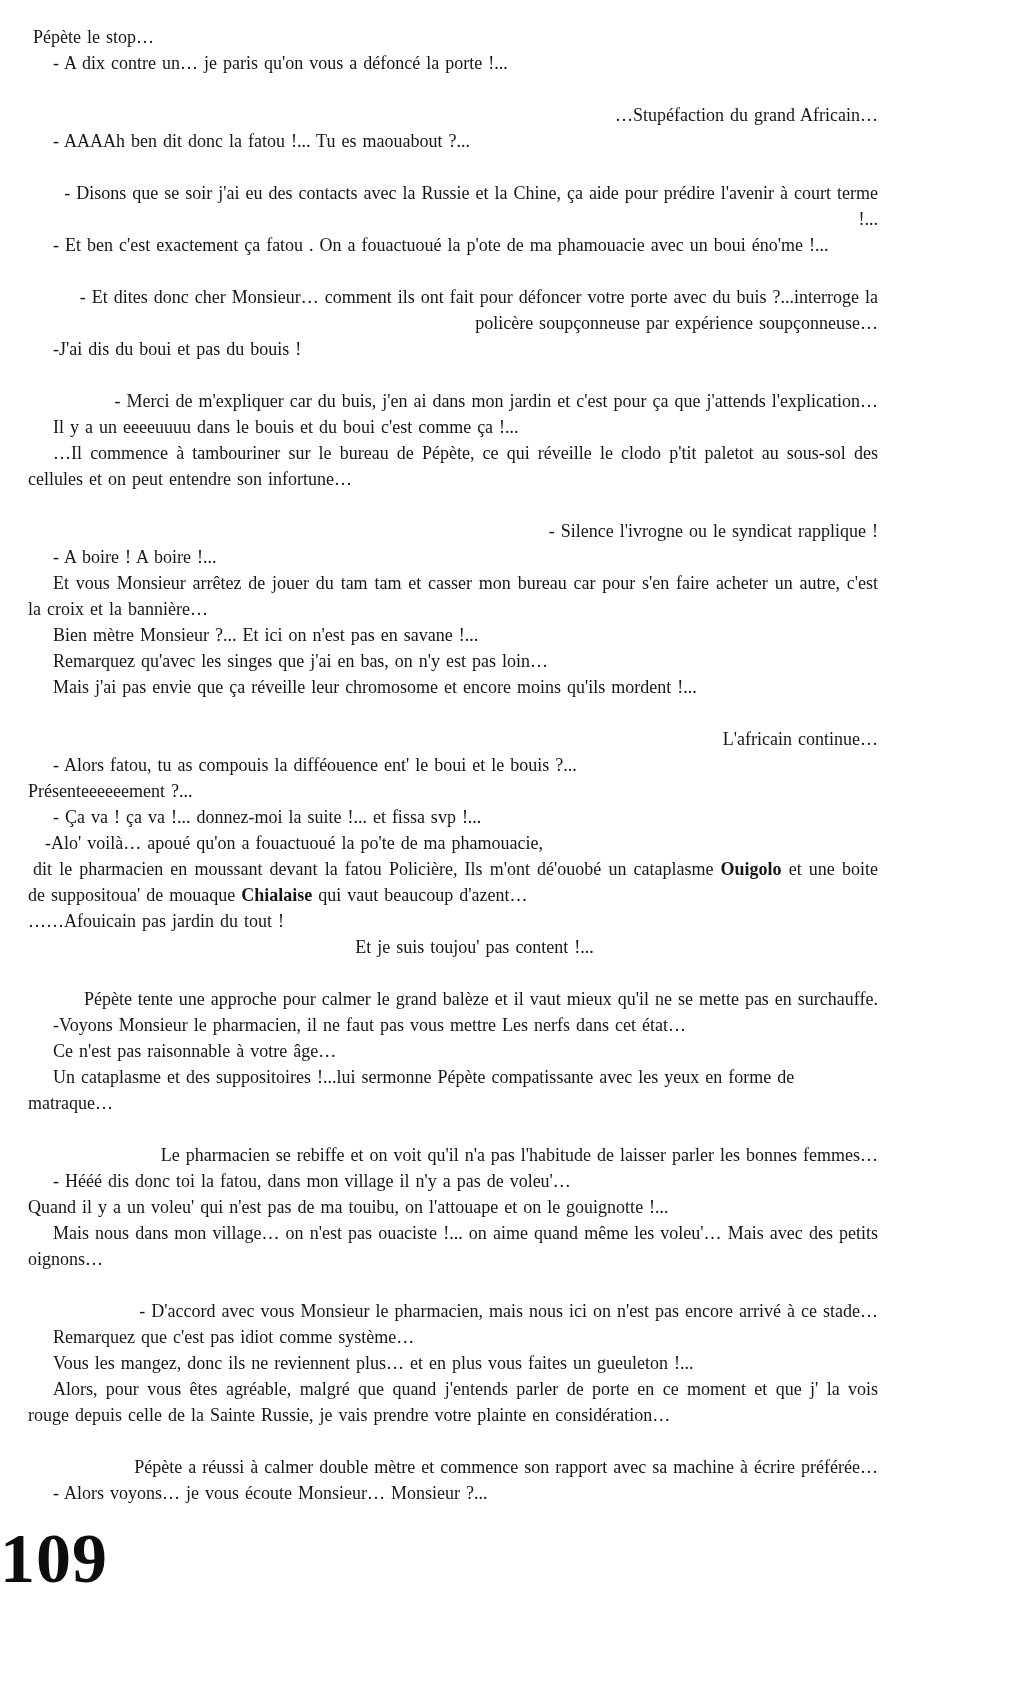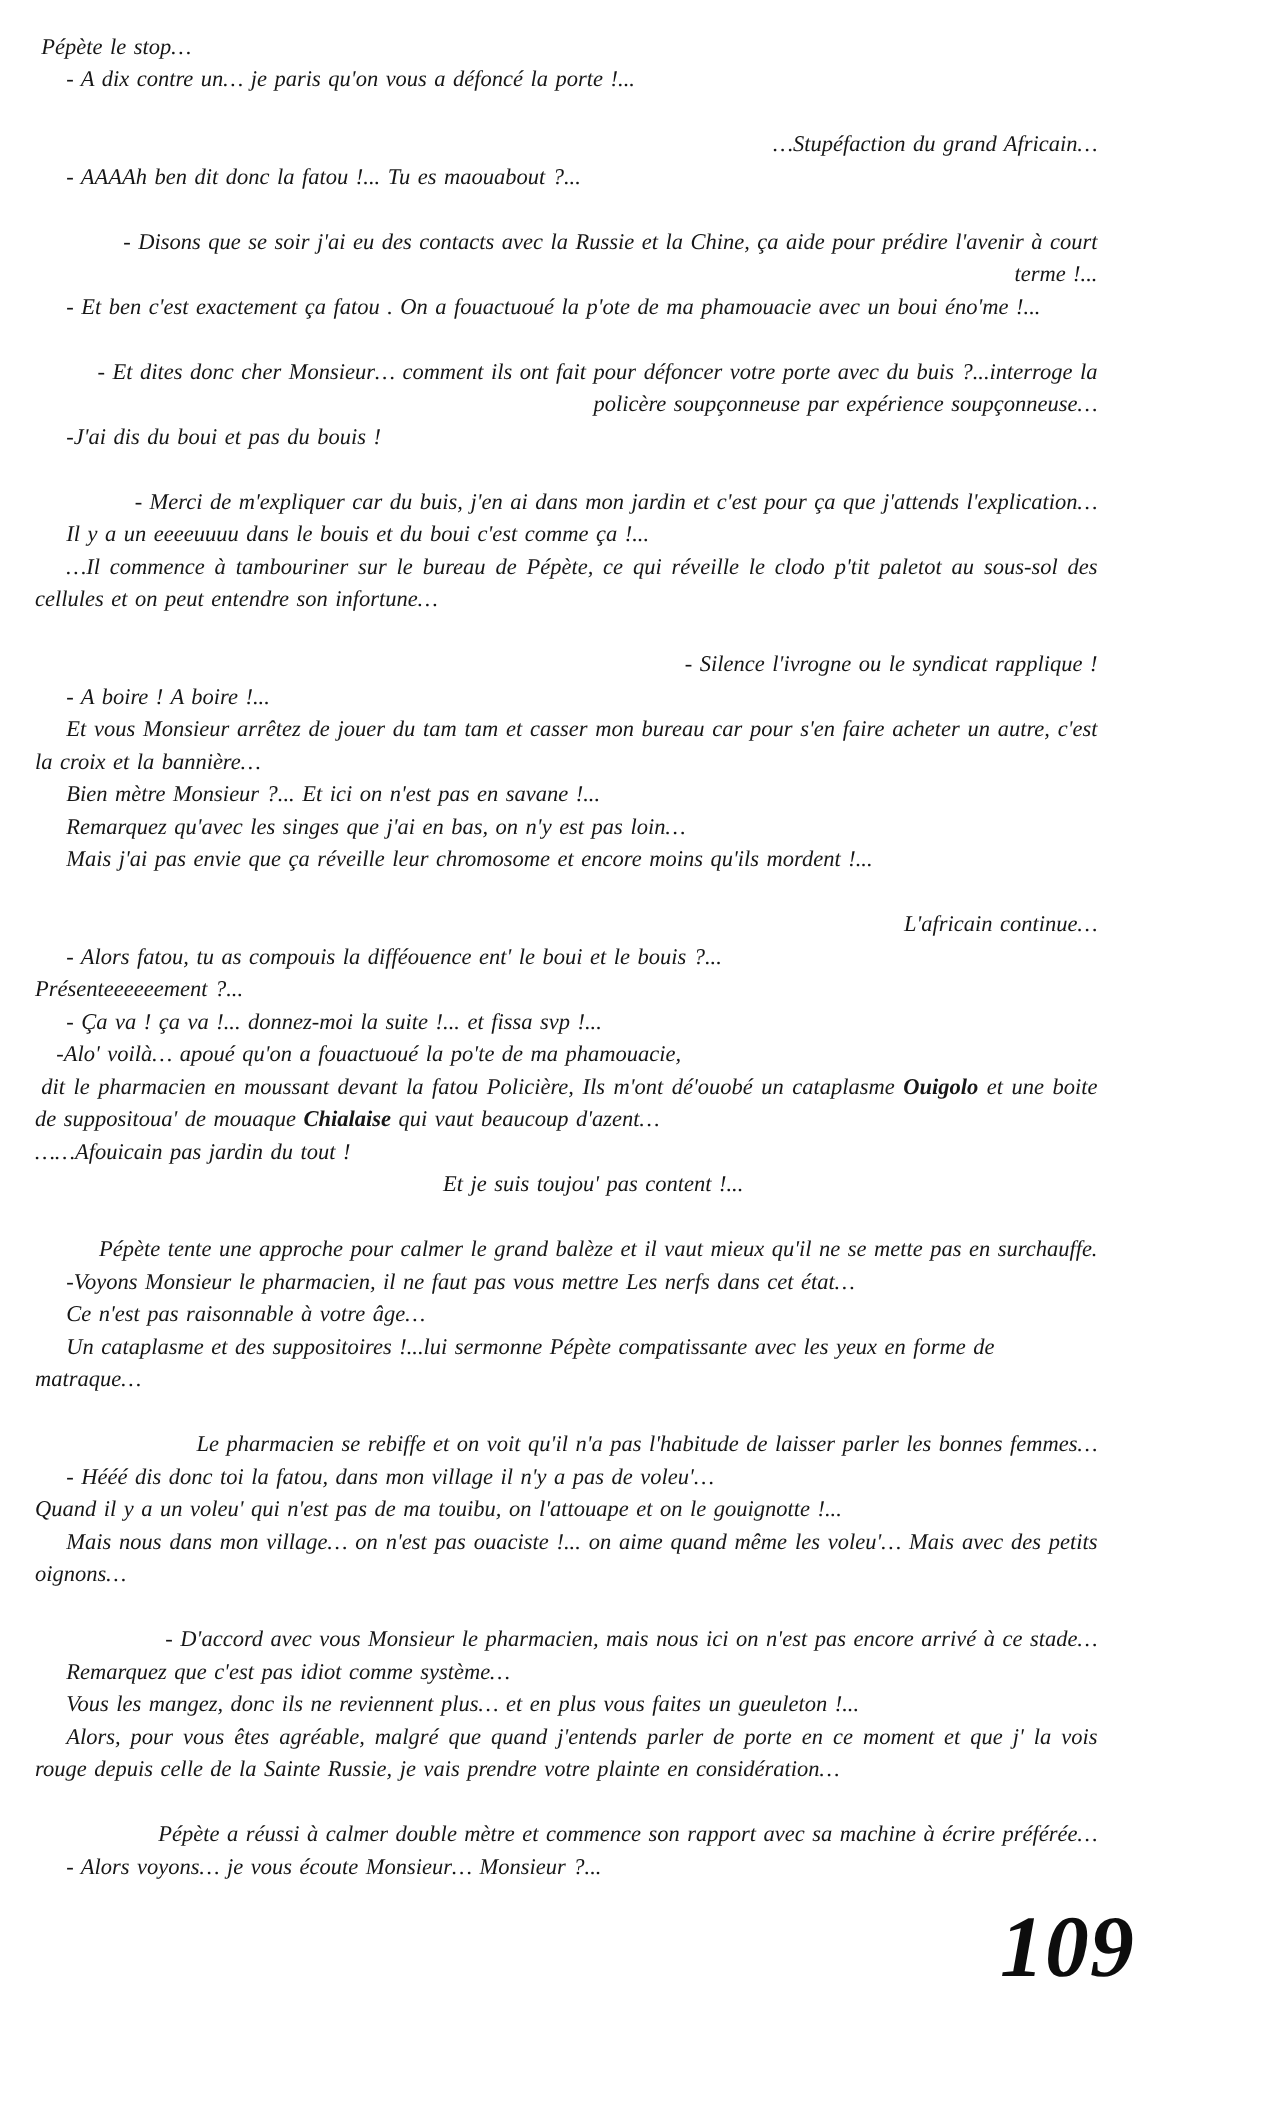--- a/index.html
+++ b/index.html
@@ -12,21 +12,20 @@
     height: 1699px;
     overflow: hidden;
     font-family: "Liberation Serif", "DejaVu Serif", serif;
     color: #161616;
   }
   .page {
     width: 908px;
     height: 1699px;
     background: #ffffff;
     box-sizing: border-box;
-    font-style: italic;
   }
   .text-body {
     padding: 24px 30px 0 28px;
   }
   p.line {
     margin: 0;
     font-size: 18px;
     line-height: 26px;
     word-spacing: 1.5px;
     white-space: normal;
@@ -34,21 +33,21 @@
   p.line.just { text-align: justify; }
   p.line.gap1 { margin-top: 26px; text-align: right; }
   .i0 { text-indent: 0; }
   .i1 { text-indent: 5px; }
   .i2 { text-indent: 25px; }
   .i3 { text-indent: 17px; }
   .i4 { text-indent: 43px; text-align: center; }
   b.bold-word { font-weight: bold; }
   .page-number {
     margin-top: 14px;
-    text-align: right;
+    text-align: left;
     font-size: 70px;
     font-weight: bold;
     line-height: 1.1;
     color: #0d0d0d;
     letter-spacing: 1px;
   }
 </style>
 </head>
 <body>
 

